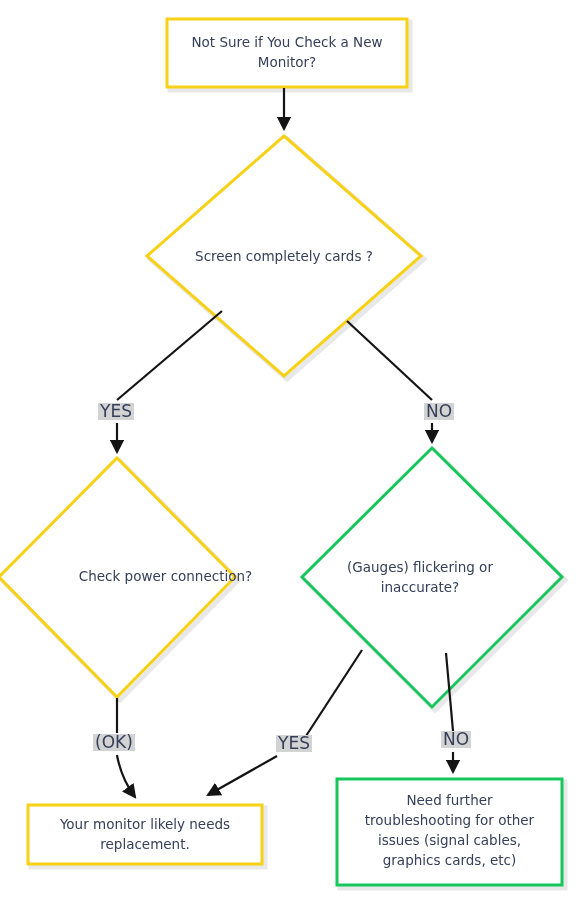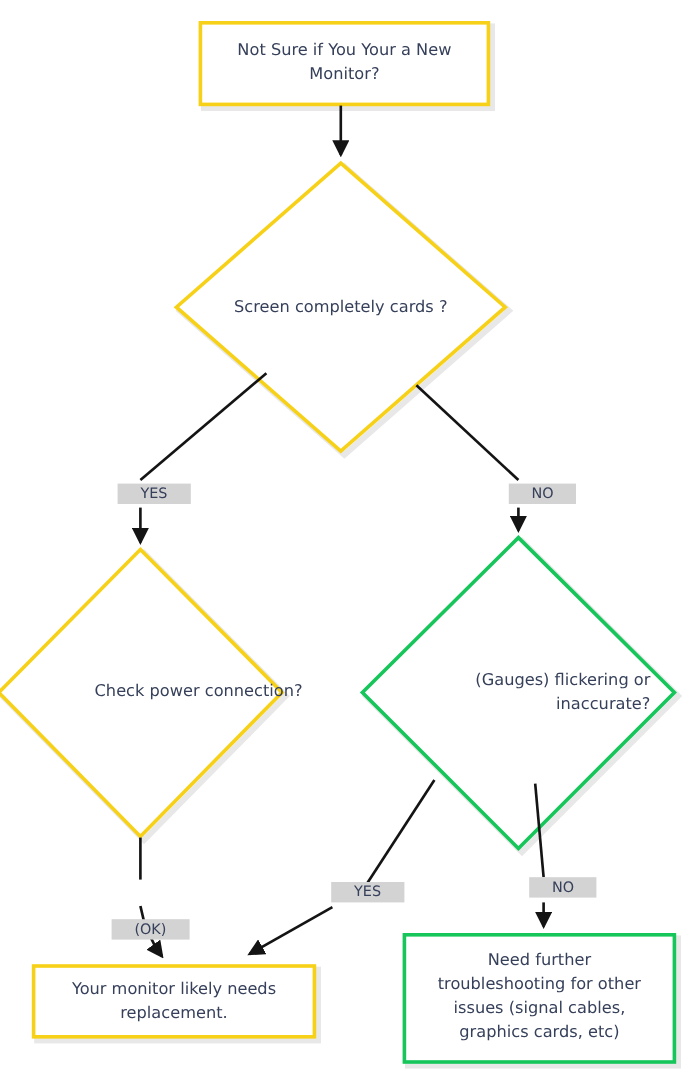--- a/index.html
+++ b/index.html
@@ -31,23 +31,23 @@
     color: #36405a;
     font-size: 13.5px;
     line-height: 20px;
     white-space: pre-line;
     pointer-events: none;
   }
   .edge-label {
     position: absolute;
     background: #d3d3d3;
     color: #36405a;
-    font-size: 12px;
+    font-size: 17px;
     line-height: 17px;
-    padding: 0px 19px;
+    padding: 0px 2px;
     white-space: nowrap;
   }
 </style>
 </head>
 <body>
 
 <div id="canvas">
 
   <svg class="layer" viewBox="0 0 580 903" xmlns="http://www.w3.org/2000/svg">
     <defs>
@@ -94,41 +94,41 @@
       <path d="M 117 755 Q 121 778 135 797" marker-end="url(#arrow)"></path>
 
       <path d="M 362 650 L 306 736"></path>
       <path d="M 277 756 L 208 795" marker-end="url(#arrow)"></path>
 
       <line x1="446" y1="653" x2="453" y2="731"></line>
       <line x1="453" y1="752" x2="453" y2="772" marker-end="url(#arrow)"></line>
     </g>
   </svg>
 
-  <div class="node-text" style="left:172px; top:32px; width:230px;">Not Sure if You Your a New
+  <div class="node-text" style="left:172px; top:32px; width:230px;">Not Sure if You Check a New
 Monitor?</div>
 
   <div class="node-text" style="left:164px; top:246px; width:240px;">Screen completely cards ?</div>
 
   <div class="node-text" style="left:0px; top:566px; width:235px;margin-left:48px;">Check power connection?</div>
 
-  <div class="node-text" style="left:322px; top:557px; width:220px;text-align:right;">(Gauges)   flickering or
+  <div class="node-text" style="left:310px; top:557px; width:220px;">(Gauges)   flickering or
 inaccurate?</div>
 
   <div class="node-text" style="left:342px; top:790px; width:215px;">Need further
 troubleshooting for other
 issues   (signal cables,
 graphics cards, etc)</div>
 
   <div class="node-text" style="left:33px; top:814px; width:224px;">Your monitor likely needs
 replacement.</div>
 
   <div class="edge-label" style="left:98px; top:403px;">YES</div>
 
   <div class="edge-label" style="left:424px; top:403px;">NO</div>
 
-  <div class="edge-label" style="left:93px; top:734px;margin-top:32px;">(OK)</div>
+  <div class="edge-label" style="left:93px; top:734px;">(OK)</div>
 
   <div class="edge-label" style="left:276px; top:735px;">YES</div>
 
   <div class="edge-label" style="left:441px; top:731px;">NO</div>
 
 </div>
 
 </body></html>

